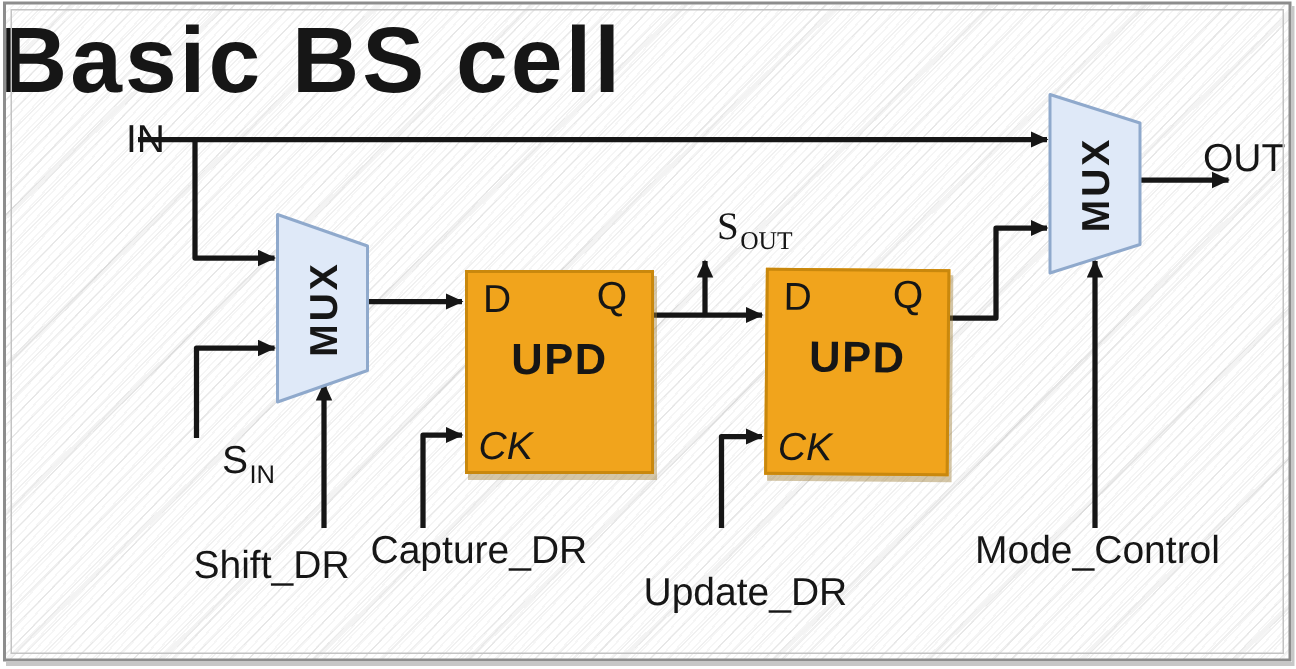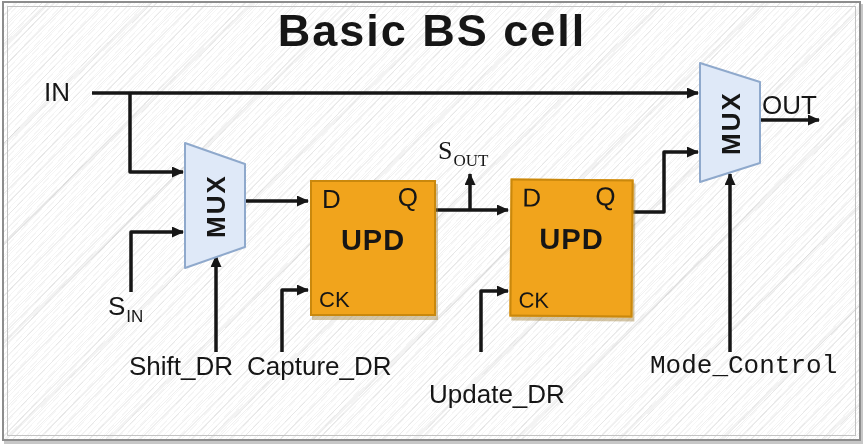--- a/index.html
+++ b/index.html
@@ -28,44 +28,44 @@
   .frame-inner {
     position:absolute; left:7px; top:6px; right:8px; bottom:10px;
     border:1px solid #c3c3c3; pointer-events:none; z-index:50;
   }
   svg.wires { position:absolute; left:0; top:0; z-index:10; }
   .wire { fill:none; stroke:#161616; stroke-width:3.5px; stroke-linejoin:round; }
   .mux-shape { fill:#DFE9F8; stroke:#8FA9CC; stroke-width:2px; stroke-linejoin:round; }
 
   .label { position:absolute; z-index:20; white-space:nowrap; }
   .title {
-    left:0; right:0; top:5px; text-align:center;
-    font-size:45px; font-weight:600; letter-spacing:2px;
+    left:0; right:0; top:5px; 
+    font-size:62px; font-weight:600; letter-spacing:2px;
   }
-  .sig { font-size:26px; }
+  .sig { font-size:26px;margin-left:40px; }
   .sub { font-size:17px; position:relative; top:7px; margin-left:1px; }
   .botlabel { font-size:26px; top:351px; }
 
   .mux-label {
     position:absolute; z-index:20;
     transform:translate(-50%,-50%) rotate(-90deg);
     font-size:26px; font-weight:700; letter-spacing:2px;
   }
 
   .ff {
     position:absolute; z-index:15;
     background:#F1A41C;
     border:2px solid #C9880D;
     box-shadow:2px 4px 0 rgba(160,128,60,0.45);
   }
   .ff-d  { position:absolute; left:10px; top:2px;  font-size:26px; }
   .ff-q  { position:absolute; right:16px; top:0px; font-size:26px; }
   .ff-upd{ position:absolute; left:0; right:0; top:42px; text-align:center;
            font-size:29px; font-weight:700; letter-spacing:1px; }
-  .ff-ck { position:absolute; left:7px; bottom:1px; font-size:22px; }
+  .ff-ck { position:absolute; left:7px; bottom:1px; font-size:26px; font-style:italic; }
 </style>
 </head>
 <body>
 
 <div class="canvas"></div>
 
 <svg class="wires" width="864" height="446" viewBox="0 0 864 446">
   <defs>
     <marker id="ah" markerUnits="userSpaceOnUse" markerWidth="16" markerHeight="14" refX="11" refY="5.5" orient="auto">
       <path d="M0,0 L12,5.5 L0,11 Z" fill="#161616"></path>
@@ -96,24 +96,24 @@
 <div class="label sig" style="left:762px; top:90px;">OUT</div>
 
 <div class="label sig" style="left:108px; top:291px;">
   <span>S</span><span class="sub">IN</span>
 </div>
 
 <div class="label sig" style="left:438px; top:136px;font-family:Liberation Serif, serif;">
   <span>S</span><span class="sub">OUT</span>
 </div>
 
-<div class="label botlabel" style="left:129px;">Shift_DR</div>
+<div class="label botlabel" style="left:129px;margin-top:10px;">Shift_DR</div>
 <div class="label botlabel" style="left:247px;">Capture_DR</div>
 <div class="label botlabel" style="left:429px;margin-top:28px;">Update_DR</div>
-<div class="label botlabel" style="left:650px;font-family:Liberation Mono, monospace;">Mode_Control</div>
+<div class="label botlabel" style="left:650px;">Mode_Control</div>
 
 <div class="mux-label" style="left:216px; top:206px;">MUX</div>
 <div class="mux-label" style="left:731px; top:123px;">MUX</div>
 
 <div class="ff" style="left:310px; top:180px; width:122px; height:132px;">
   <span class="ff-d">D</span>
   <span class="ff-q">Q</span>
   <span class="ff-upd">UPD</span>
   <span class="ff-ck">CK</span>
 </div>

